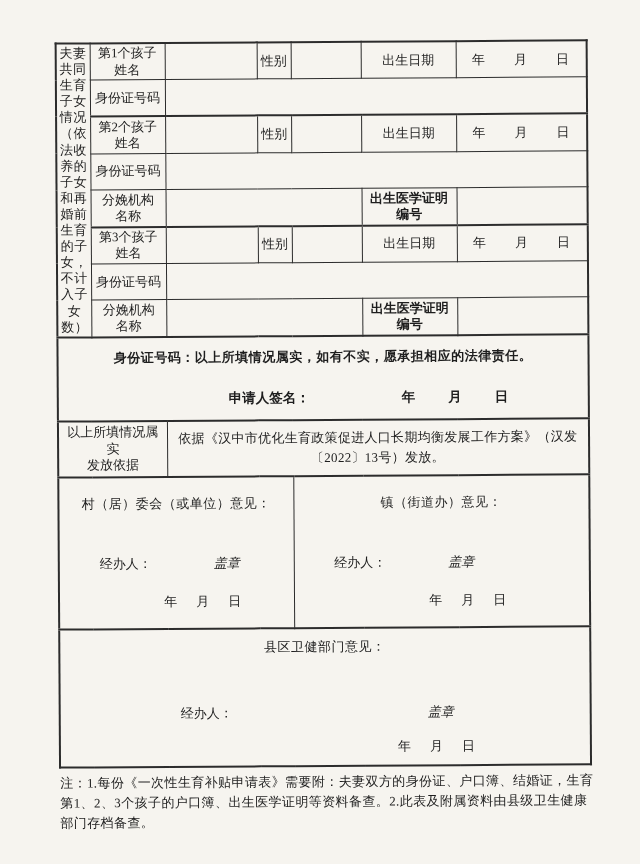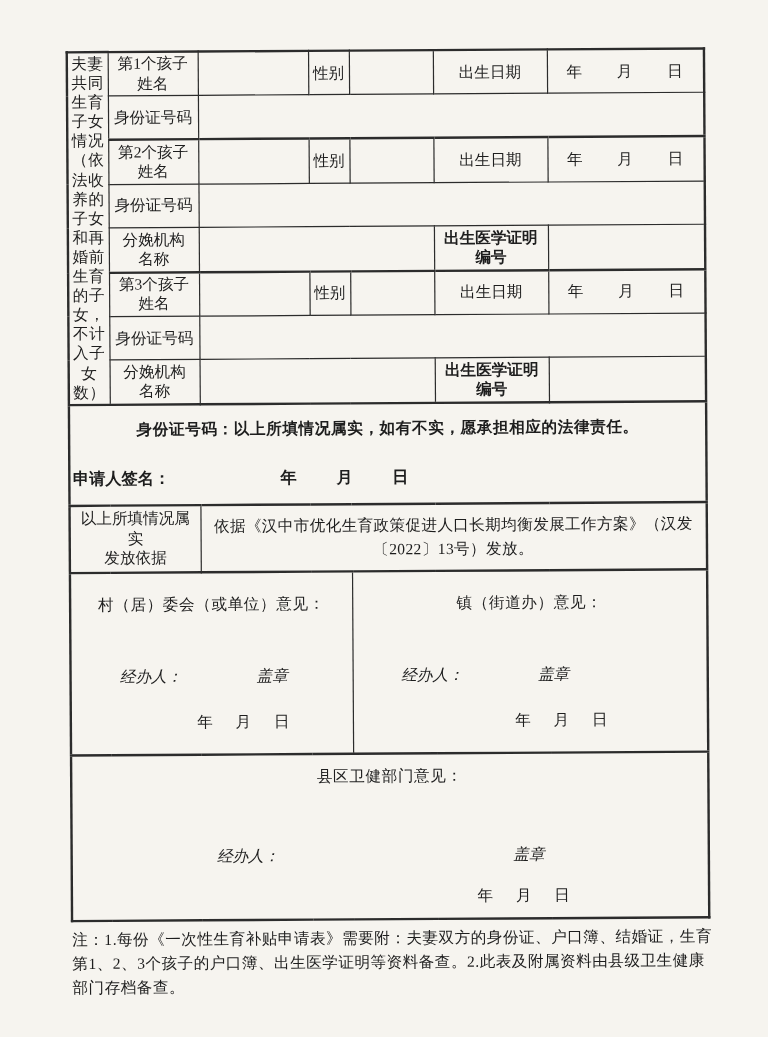--- a/index.html
+++ b/index.html
@@ -42,39 +42,39 @@
   .small { font-size: 12.5px; font-weight: bold; }
   td.ymdcell { padding-left: 14px; letter-spacing: 1px; }
   td.pledge-cell {
     height: 80px;
     text-align: left;
     vertical-align: top;
     padding: 11px 8px 4px 8px;
   }
   .pledge-line { font-weight: bold; font-size: 13px; letter-spacing: 0.5px; }
   .sign-line { margin-top: 23px; font-weight: bold; font-size: 13.5px; display: flex; }
-  .sign-line .sig { }
+  .sign-line .sig { margin-left: 168px; }
   .sign-line .ymd { margin-left: 92px; letter-spacing: 2px; }
   tr.basis-row { height: 56px; }
   td.basis-text {
     text-align: left;
     padding: 4px 8px;
     line-height: 1.55;
     letter-spacing: 0.3px;
   }
   tr.op-row { height: 152px; }
   tr.county-row { height: 138px; }
   td.opinion {
     text-align: left;
     vertical-align: top;
     padding: 12px 8px 6px 8px;
   }
   .op-title { font-size: 13px; letter-spacing: 0.5px; }
   .op-mid { display: flex; margin-top: 42px; font-size: 13px; }
-  .op-mid .handler { margin-left: 38px; font-style: italic; }
+  .op-mid .handler { margin-left: 38px; }
   .op-mid .seal { margin-left: 62px; font-style: italic; }
   .op-date { margin-top: 20px; text-align: center; padding-left: 55px; letter-spacing: 3px; font-size: 13px; }
   td.county .op-mid { margin-top: 48px; }
   td.county .op-mid .handler { margin-left: 118px; }
   td.county .op-mid .seal { margin-left: 195px; }
   td.county .op-date { text-align: left; padding-left: 335px; margin-top: 16px; }
   .footnote {
     position: absolute;
     left: 58px; top: 772px;
     width: 538px;

